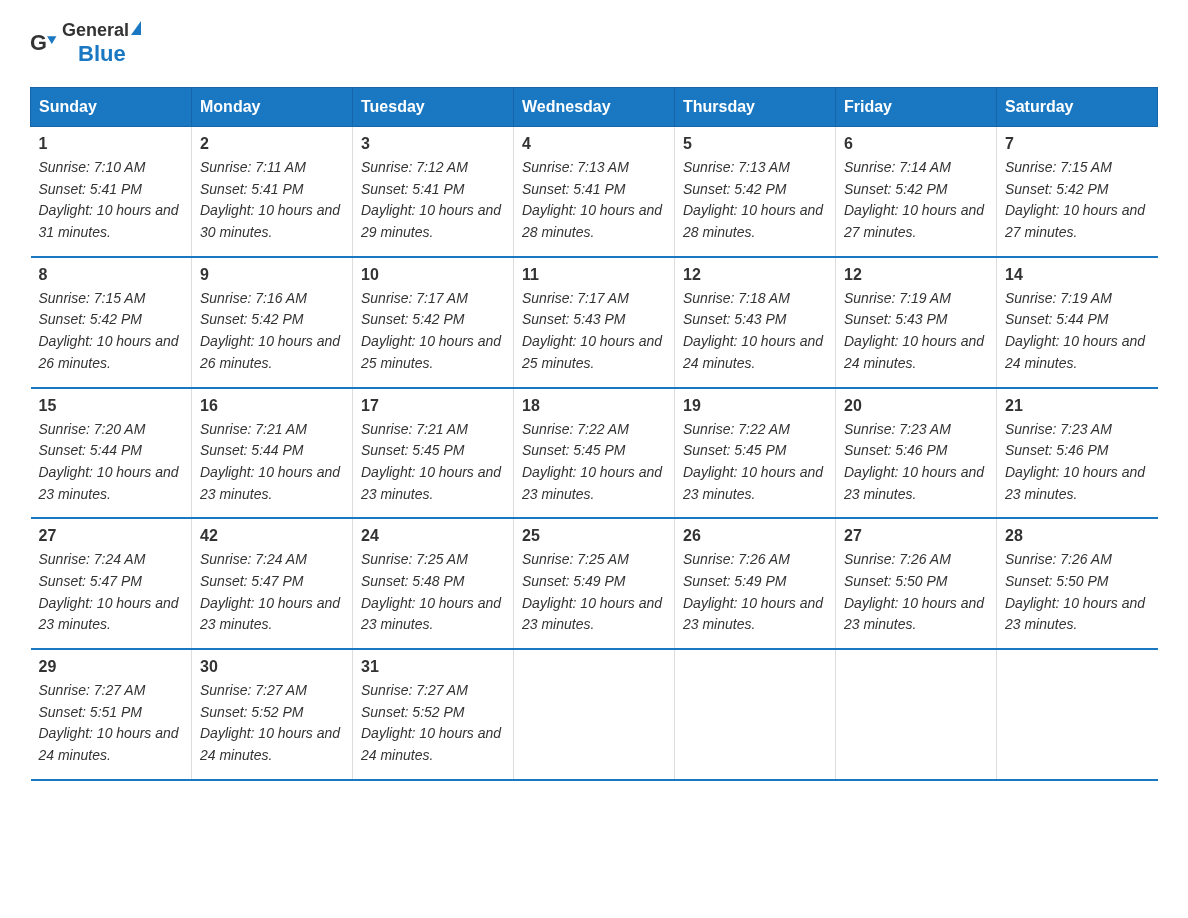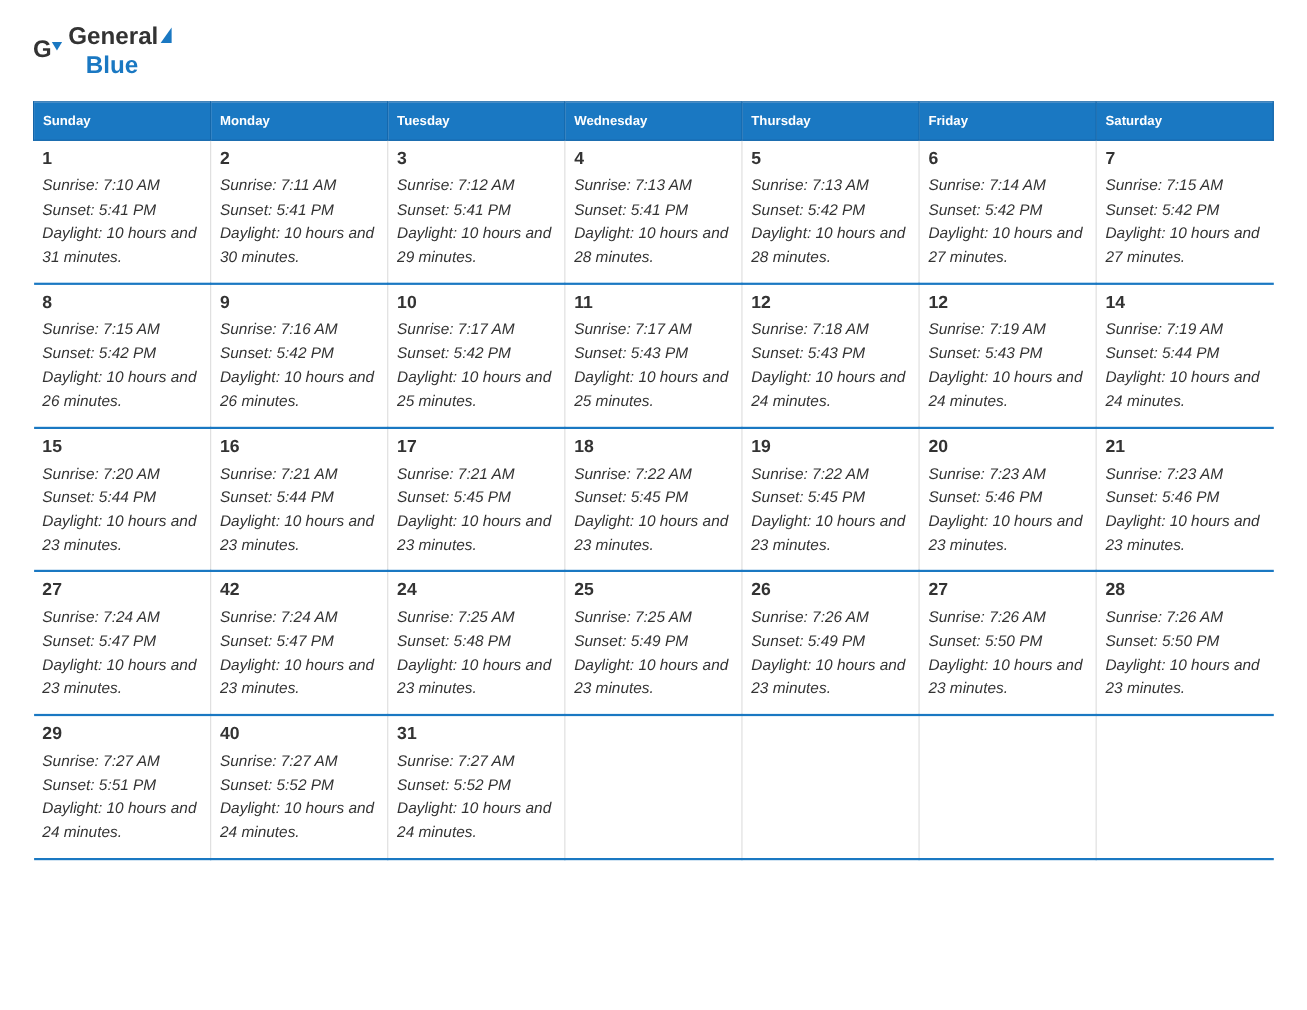--- a/index.html
+++ b/index.html
@@ -42,21 +42,21 @@
     table {
       width: 100%;
       border-collapse: collapse;
       table-layout: fixed;
     }
     thead tr {
       background-color: #1a78c2;
     }
     thead th {
       color: #fff;
-      font-size: 12px;
+      font-size: 16px;
       font-weight: bold;
       padding: 10px 8px;
       text-align: left;
       border: 1px solid #1565a8;
     }
     tbody tr {
       border-bottom: 2px solid #1a78c2;
     }
     tbody td {
       vertical-align: top;
@@ -88,21 +88,21 @@
 </head>
 <body>
 
 <div class="header-area">
   <div class="logo">
     <svg class="logo-icon" viewBox="0 0 36 36" xmlns="http://www.w3.org/2000/svg">
       <text x="0" y="26" font-size="28" font-weight="bold" fill="#333" font-family="Arial">G</text>
       <polygon points="22,8 34,8 28,18" fill="#1a78c2"></polygon>
     </svg>
     <div>
-      <span style="font-size:22px;font-weight:bold;color:#333;">General</span><span style="display:inline-block;width:0;height:0;border-left:10px solid transparent;border-right:0px solid transparent;border-bottom:14px solid #1a78c2;margin-left:2px;vertical-align:middle;position:relative;top:-4px;"></span><br>
+      <span style="font-size:18px;font-weight:bold;color:#333;">General</span><span style="display:inline-block;width:0;height:0;border-left:10px solid transparent;border-right:0px solid transparent;border-bottom:14px solid #1a78c2;margin-left:2px;vertical-align:middle;position:relative;top:-4px;"></span><br>
       <span style="font-size:22px;font-weight:bold;color:#1a78c2;margin-left:16px;">Blue</span>
     </div>
   </div>
   <div class="title-area">
     <div class="month-title"></div>
     <div class="location-title"></div>
   </div>
 </div>
 
 <table>
@@ -238,21 +238,21 @@
         <span class="day-num">28</span>
         <span class="day-info">Sunrise: 7:26 AM<br>Sunset: 5:50 PM<br>Daylight: 10 hours and 23 minutes.</span>
       </td>
       </tr>
       <tr>
         <td>
         <span class="day-num">29</span>
         <span class="day-info">Sunrise: 7:27 AM<br>Sunset: 5:51 PM<br>Daylight: 10 hours and 24 minutes.</span>
       </td>
         <td>
-        <span class="day-num">40</span>
+        <span class="day-num">30</span>
         <span class="day-info">Sunrise: 7:27 AM<br>Sunset: 5:52 PM<br>Daylight: 10 hours and 24 minutes.</span>
       </td>
         <td>
         <span class="day-num">31</span>
         <span class="day-info">Sunrise: 7:27 AM<br>Sunset: 5:52 PM<br>Daylight: 10 hours and 24 minutes.</span>
       </td>
         <td class="empty-cell"></td>
         <td class="empty-cell"></td>
         <td class="empty-cell"></td>
         <td class="empty-cell"></td>

